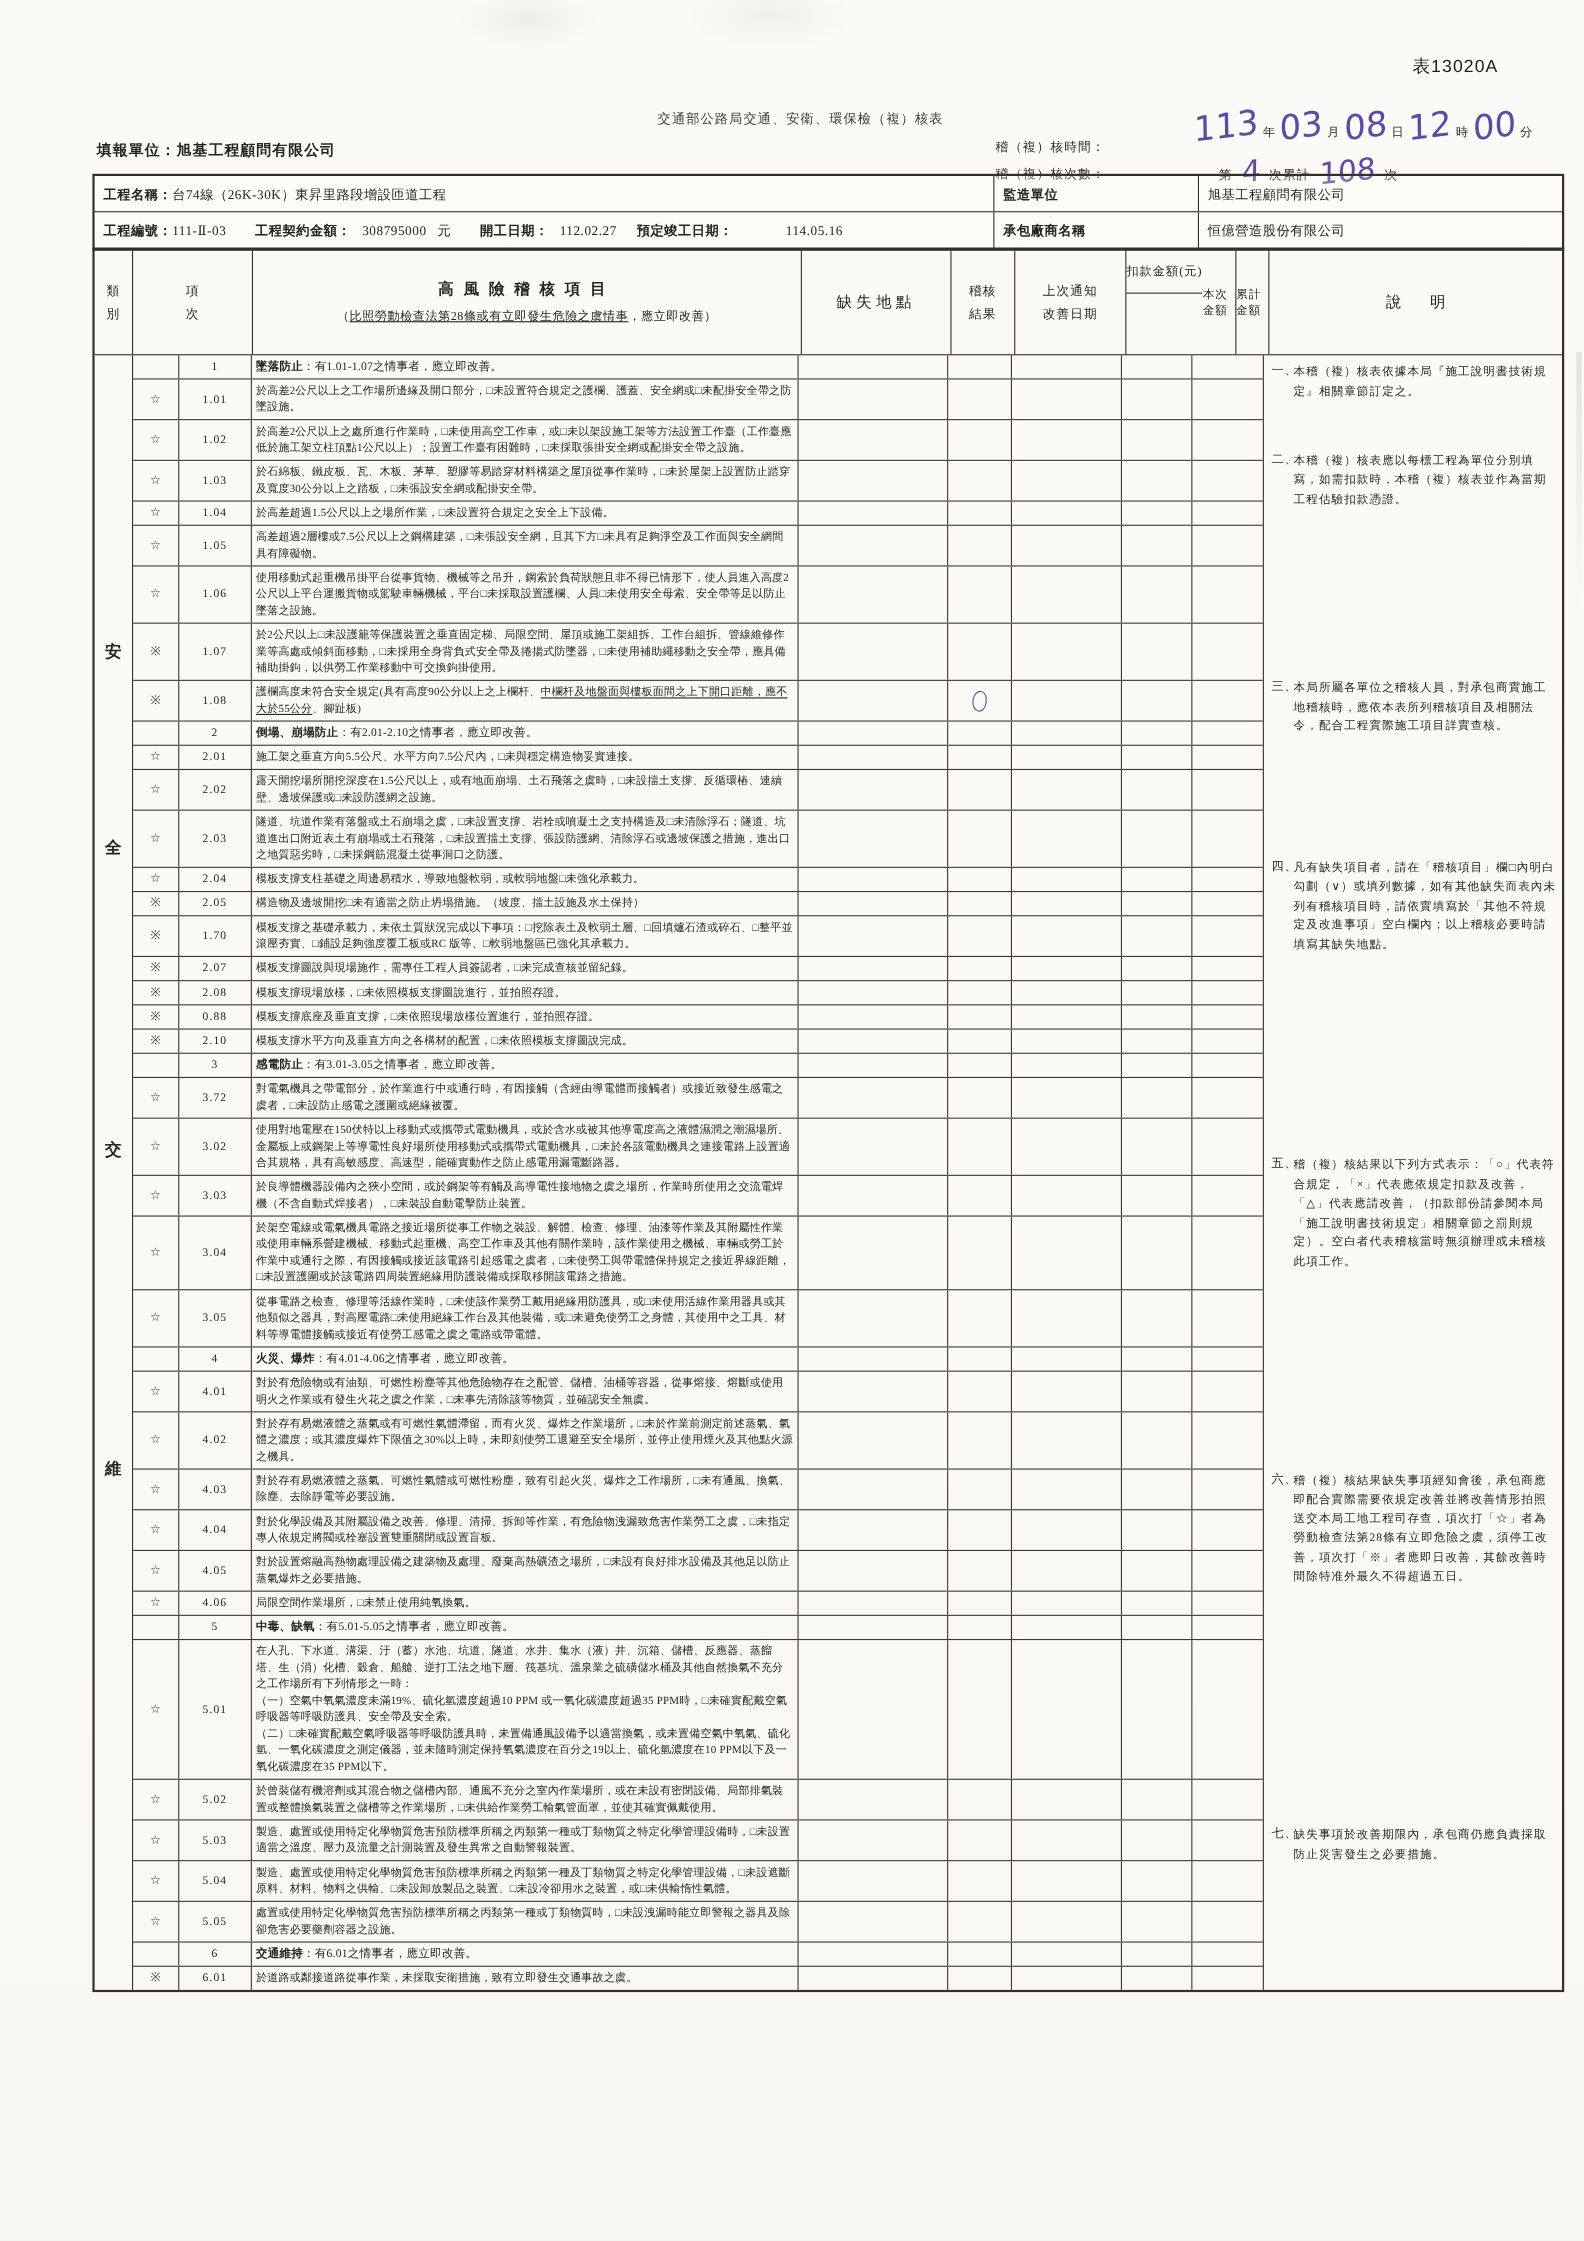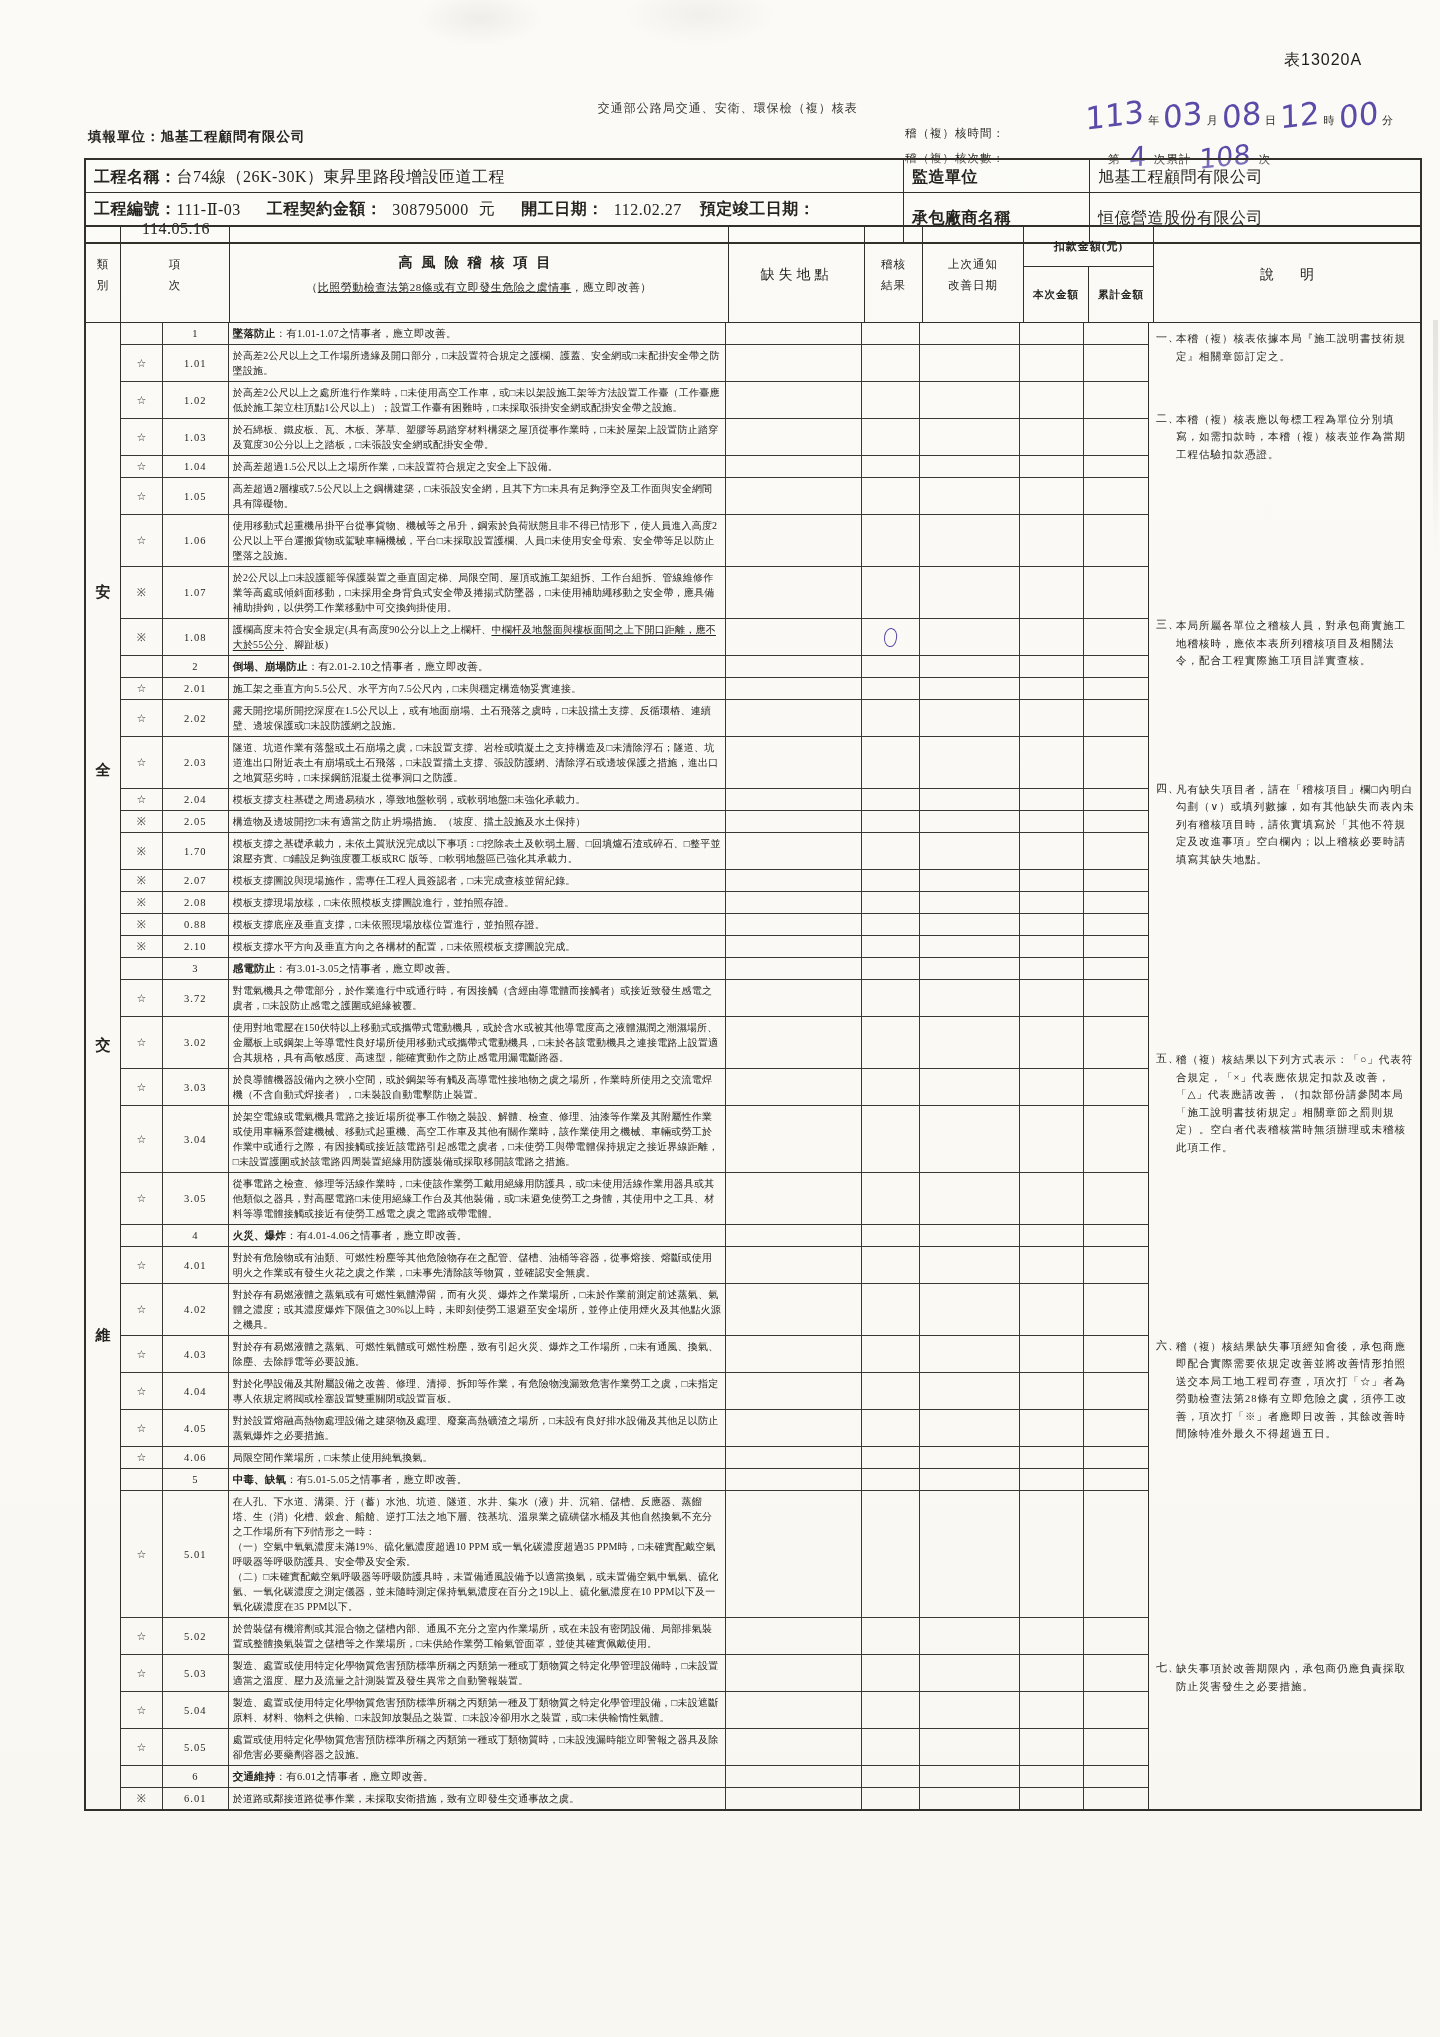--- a/index.html
+++ b/index.html
@@ -32,39 +32,39 @@
   .hw-time .digit{font-size:31px; line-height:1; transform:rotate(-7deg) skewX(-6deg);}
   .hw-time .unit{font-size:11px; color:#2c2a25; padding:0 1px 3px 1px;}
   .hw-count{position:absolute; left:1108px; top:143px; display:flex; align-items:flex-end; gap:8px;}
   .hw-count .plabel{font-size:11.5px; color:#2c2a25; padding-bottom:3px; letter-spacing:1px;}
   .hw-count .digit{font-size:27px; line-height:1; transform:rotate(-6deg) skewX(-7deg);}
 
   
   .info-table{position:absolute; left:84px; top:158px; width:1338px; border:2px solid #33302a; background:rgba(255,255,255,.2);}
   .info-row{display:flex; border-bottom:1px solid #33302a; min-height:33px; align-items:stretch;}
   .info-row:last-child{border-bottom:none;}
-  .info-cell{border-right:1px solid #33302a; padding:6px 4px 4px 8px; font-size:16px; letter-spacing:.5px; display:flex; align-items:center; flex-wrap:wrap;}
+  .info-cell{border-right:1px solid #33302a; padding:6px 4px 4px 8px; font-size:12px; letter-spacing:.5px; display:flex; align-items:center; flex-wrap:wrap;}
   .info-cell:last-child{border-right:none;}
   .ic-a{width:818px;} .ic-b{width:186px; font-weight:600;} .ic-c{width:330px;}
   .lbl{font-weight:600;}
   .sp1{margin-left:26px;} .sp2{margin-left:18px;} .val{margin-left:10px; letter-spacing:.5px;}
   .due-val{margin-left:48px;}
 
   
   .main-table{position:absolute; left:84px; top:225px; width:1338px; border:2px solid #33302a; display:flex; flex-direction:column;}
   .mt-head{display:flex; border-bottom:1px solid #33302a; height:96px;}
   .hc{border-right:1px solid #33302a; display:flex; flex-direction:column; align-items:center; justify-content:center; gap:6px; font-size:11.5px; letter-spacing:1px;}
   .hc:last-child{border-right:none;}
   .w-cat{width:35px;} .w-idx{width:109px;} .w-txt{width:499px;} .w-place{width:136px;}
   .w-res{width:58px;} .w-date{width:101px;} .w-ded{width:130px;} .w-note{flex:1;}
   .head-main-1{font-size:14px; letter-spacing:9px; font-weight:600;}
   .head-main-2{font-size:11px; letter-spacing:.5px; margin-top:2px;}
   .head-place{font-size:14px; letter-spacing:4px;}
   .head-note{font-size:14px; letter-spacing:26px; text-indent:26px;}
-  .w-ded{display:flex; flex-direction:column; align-items:stretch; justify-content:flex-start; gap:0; padding:0;font-weight:bold;}
+  .w-ded{display:flex; flex-direction:row; align-items:stretch; justify-content:flex-start; gap:0; padding:0;}
   .ded-top{height:40px; border-bottom:1px solid #33302a; display:flex; align-items:center; justify-content:center; font-size:11px;}
   .ded-bottom{flex:1; display:flex;}
   .ded-bottom .sub{flex:1; display:flex; align-items:center; justify-content:center; font-size:10.5px; border-right:1px solid #33302a;}
   .ded-bottom .sub:last-child{border-right:none;}
 
   .mt-body{display:flex; flex:1; align-items:stretch;}
   .cat-col{width:35px; border-right:1px solid #33302a; position:relative;}
   .cat-char{position:absolute; left:0; width:100%; text-align:center; font-size:15px; font-weight:600; letter-spacing:0;}
   .rows-col{width:1027px;}
   .notes-col{flex:1; border-left:1px solid #33302a; position:relative; font-size:10.5px;}

